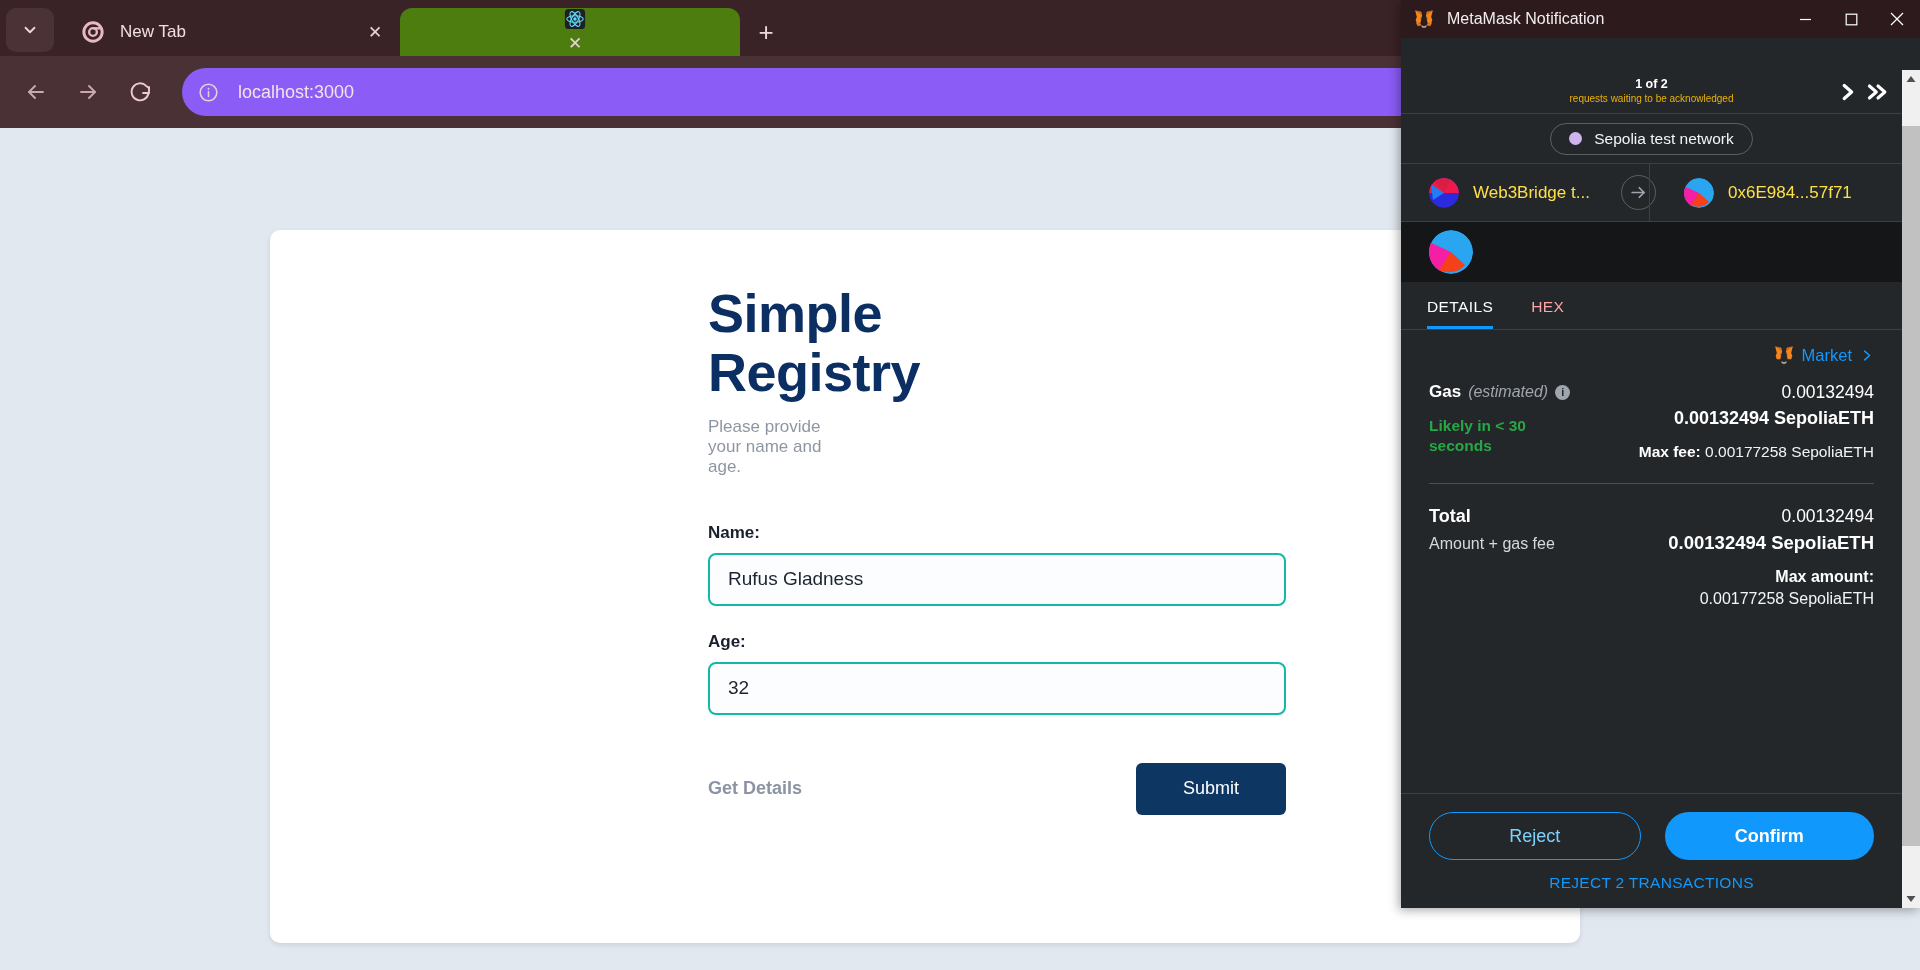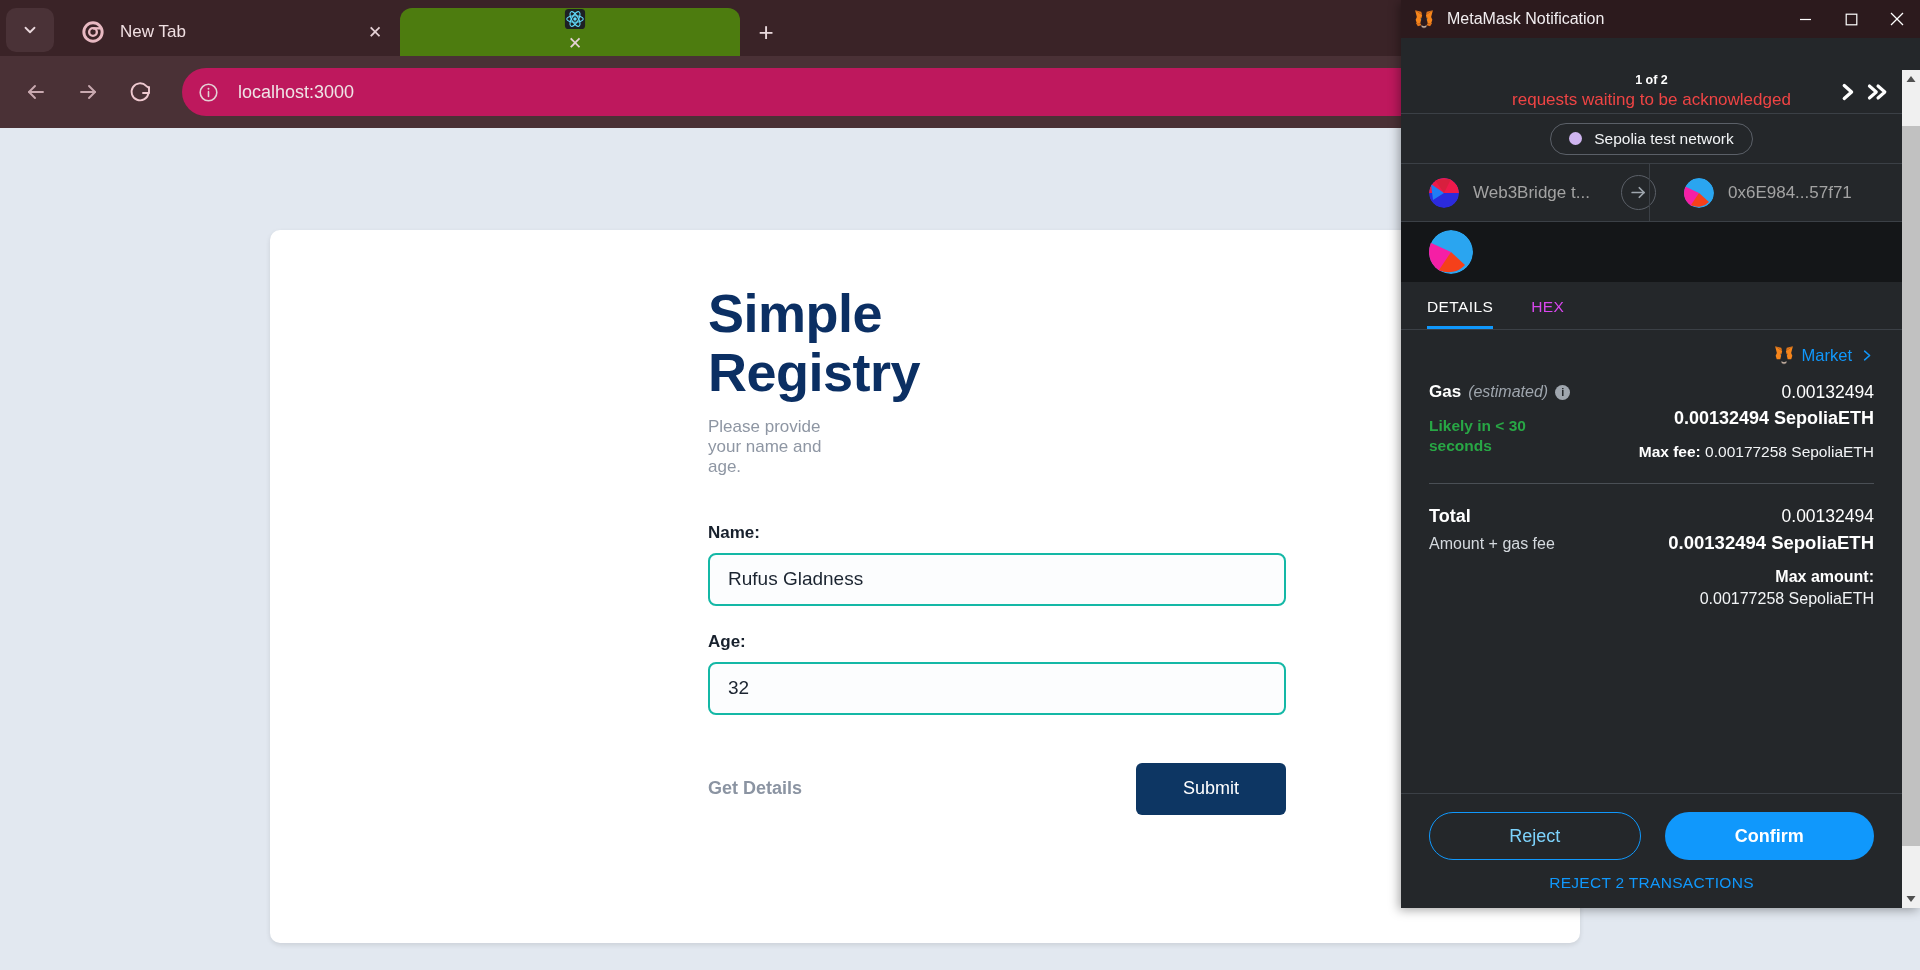--- a/index.html
+++ b/index.html
@@ -58,21 +58,21 @@
     background: #4a3136; display: flex; align-items: center; padding: 0 14px;
   }
   .nav-btn {
     width: 44px; height: 44px; margin-right: 8px; border-radius: 50%;
     display: flex; align-items: center; justify-content: center;
     color: #c9a9b0; cursor: pointer;
   }
   .nav-btn.reload { color: #efc9d0; }
   .omnibox {
     flex: 1; height: 48px; margin-left: 12px; margin-right: 12px;
-    background: #be185d; border-radius: 24px;
+    background: #8b5cf6; border-radius: 24px;
     display: flex; align-items: center; padding: 0 10px;
     cursor: text;
   }
   .omnibox-icon {
     width: 32px; height: 32px; border-radius: 50%;
     display: flex; align-items: center; justify-content: center;
     color: #e4d0d4; flex: none;
   }
   .omnibox-url {
     margin-left: 14px; color: #efe4e6; font-size: 18px;
@@ -145,21 +145,21 @@
   .mm-body { flex: 1; display: flex; min-height: 0; margin-top: 32px; }
   .mm-content { flex: 1; display: flex; flex-direction: column; min-width: 0; }
 
   .mm-requests {
     height: 44px; flex: none; position: relative;
     border-bottom: 1px solid #3b4046;
     display: flex; align-items: center; justify-content: center;
   }
   .mm-requests-text { text-align: center; line-height: 1.25; }
   .mm-requests-count { color: #ffffff; font-size: 12.5px; font-weight: bold; }
-  .mm-requests-label { color: #ef4444; font-size: 17px; }
+  .mm-requests-label { color: #eab308; font-size: 10px; }
   .mm-requests-nav {
     position: absolute; right: 12px; top: 0; height: 44px;
     display: flex; align-items: center; gap: 8px;
   }
   .chev { color: #ffffff; cursor: pointer; display: flex; }
 
   .mm-network-row {
     height: 50px; flex: none; border-bottom: 1px solid #3b4046;
     display: flex; align-items: center; justify-content: center;
   }
@@ -172,21 +172,21 @@
 
   .mm-accounts {
     height: 58px; flex: none; border-bottom: 1px solid #3b4046;
     display: flex; align-items: center; position: relative;
   }
   .mm-acct { display: flex; align-items: center; min-width: 0; }
   .mm-acct.left { width: 220px; padding-left: 28px; }
   .mm-acct.right { flex: 1; padding-left: 28px; }
   .identicon { width: 30px; height: 30px; border-radius: 50%; flex: none; overflow: hidden; }
   .acct-name {
-    margin-left: 14px; color: #a3a3a3; font-size: 17px;
+    margin-left: 14px; color: #fde047; font-size: 17px;
     white-space: nowrap; overflow: hidden; text-overflow: ellipsis;
   }
   .arrow-circle {
     width: 35px; height: 35px; border-radius: 50%; border: 1px solid #5b6068;
     display: flex; align-items: center; justify-content: center; flex: none;
     color: #9fa6ae; background: #24272a;
   }
   .acct-divider {
     position: absolute; left: 248px; top: 0; bottom: 0; width: 1px; background: #3b4046;
   }
@@ -195,21 +195,21 @@
     height: 60px; flex: none; background: #141618;
     display: flex; align-items: center; padding-left: 28px;
   }
   .origin-icon { width: 44px; height: 44px; border-radius: 50%; overflow: hidden; }
 
   .mm-tabs {
     height: 48px; flex: none; display: flex; align-items: flex-end;
     border-bottom: 1px solid #3b4046; padding-left: 26px; gap: 38px;
   }
   .mm-tab {
-    padding-bottom: 10px; color: #d946ef; font-size: 15.5px;
+    padding-bottom: 10px; color: #fca5a5; font-size: 15.5px;
     letter-spacing: 0.4px; cursor: pointer; border-bottom: 3px solid transparent;
   }
   .mm-tab.active { color: #ffffff; border-bottom-color: #1098fc; }
 
   .mm-detail { flex: 1; padding: 14px 28px 0 28px; overflow: hidden; min-height: 0; }
   .market-row { display: flex; align-items: center; justify-content: flex-end; gap: 7px; }
   .market-fox { width: 22px; height: 22px; }
   .market-label { color: #1098fc; font-size: 16.5px; }
   .market-chev { color: #1098fc; display: flex; }
 

